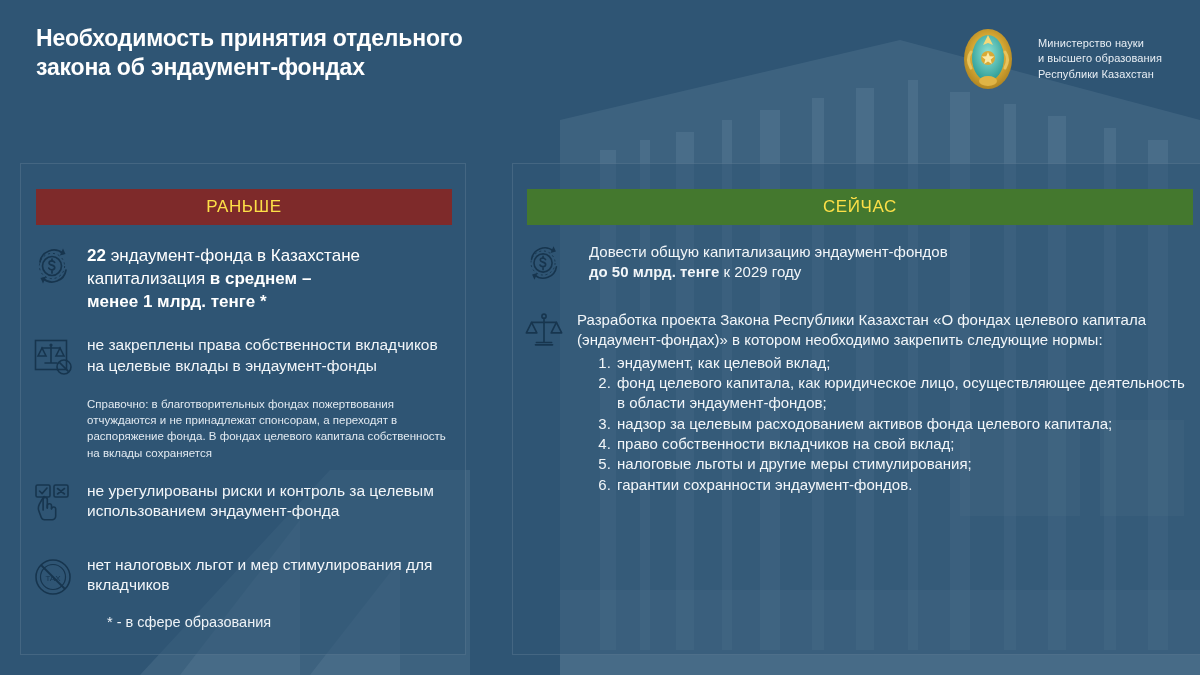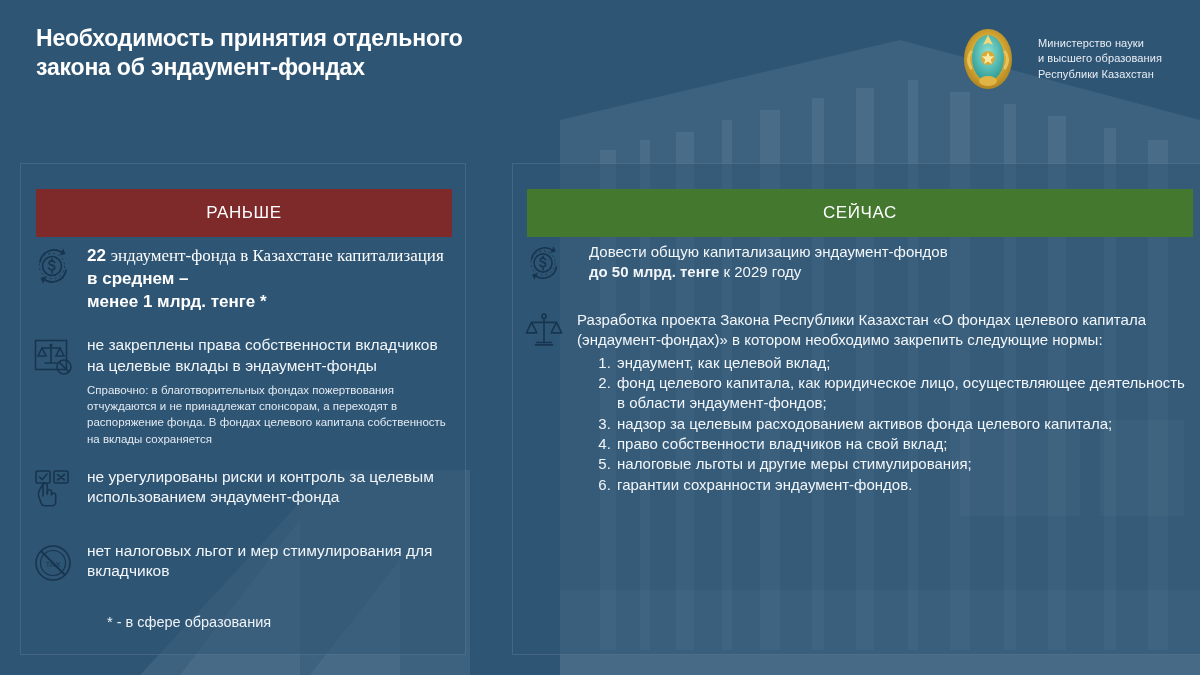--- a/index.html
+++ b/index.html
@@ -67,27 +67,27 @@
     position: absolute;
     border: 1px solid rgba(255,255,255,0.10);
     background: rgba(47, 85, 116, 0.55);
   }
   #panel-before { left: 20px; top: 163px; width: 446px; height: 492px; }
   #panel-now    { left: 512px; top: 163px; width: 694px; height: 492px; padding-left: 14px; }
 
   .panel-header {
     position: absolute;
     top: 25px;
-    height: 48px;
+    height: 36px;
     display: flex;
     align-items: center;
     justify-content: center;
     font-size: 17px;
     letter-spacing: 0.6px;
-    color: #ffffff;
+    color: #fde047;
   }
   #header-before { left: 15px; width: 416px; background: #7e2a2a; }
   #header-now    { left: 14px; width: 666px; background: #44782e; }
 
   .items { position: absolute; left: 0; right: 0; }
   #items-before { top: 80px; padding: 0 12px 0 10px; }
   #items-now    { top: 78px; padding: 0 12px 0 10px; }
 
   .item {
     display: flex;
@@ -102,25 +102,25 @@
     font-size: 15.5px;
     line-height: 1.33;
     color: #f2f6f9;
   }
   .item-text.lead {
     font-size: 17px;
     line-height: 1.36;
     font-weight: bold;
     color: #ffffff;
   }
-  .item-text.lead .thin { font-weight: normal; font-family: Liberation Serif, serif; }
+  .item-text.lead .thin { font-weight: normal; }
   .item-text b { font-weight: bold; }
 
   .note {
-    margin-top: 5px;
+    margin-top: 19px;
     font-size: 11.5px;
     line-height: 1.42;
     color: #e2eaf1;
   }
 
   #items-now .item-text { font-size: 15px; line-height: 1.35; }
   #items-now .item-text .b { font-weight: bold; }
 
   ol.norms {
     margin: 2px 0 0 0;
@@ -325,21 +325,21 @@
             <path d="M35 13 L29.5 24h11z" stroke-linejoin="round"></path>
             <path d="M13 36.5h18" stroke-linecap="round"></path>
           </svg>
         </span>
         <div class="item-body">
           <div class="item-text">Разработка проекта Закона Республики Казахстан «О фондах целевого капитала (эндаумент-фондах)» в котором необходимо закрепить следующие нормы:</div>
           <ol class="norms">
               <li>эндаумент, как целевой вклад;</li>
               <li>фонд целевого капитала, как юридическое лицо, осуществляющее деятельность в области эндаумент-фондов;</li>
               <li>надзор за целевым расходованием активов фонда целевого капитала;</li>
-              <li>право собственности владчиков на свой вклад;</li>
+              <li>право собственности вкладчиков на свой вклад;</li>
               <li>налоговые льготы и другие меры стимулирования;</li>
               <li>гарантии сохранности эндаумент-фондов.</li>
             </ol>
         </div>
       </div>
 
     </div>
   </section>
 </div>
 

